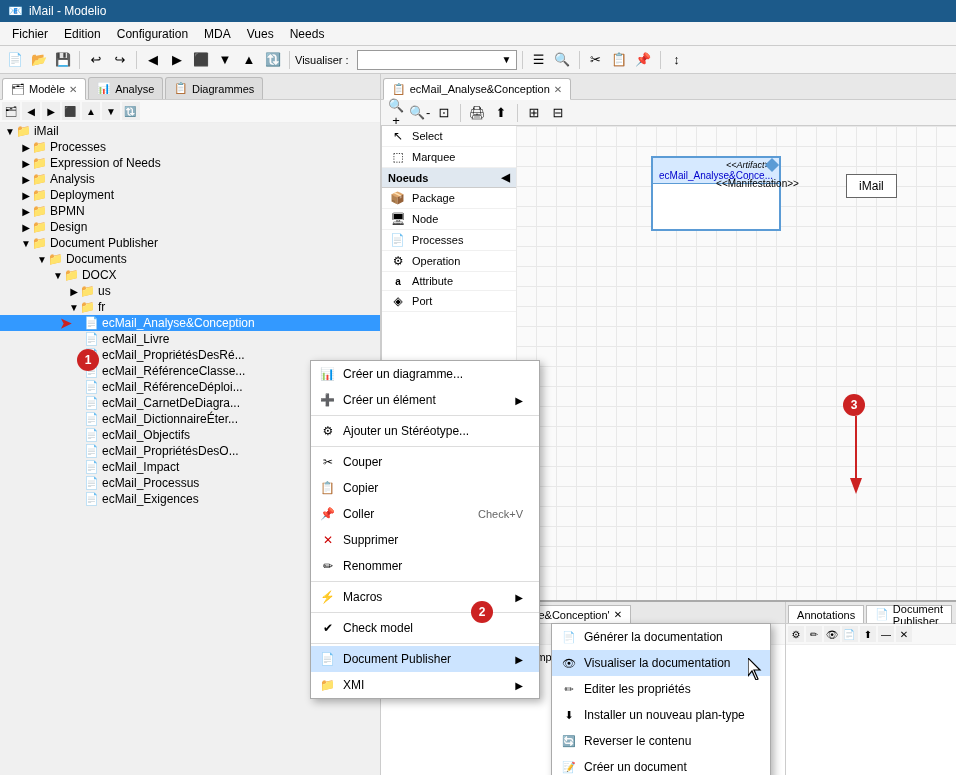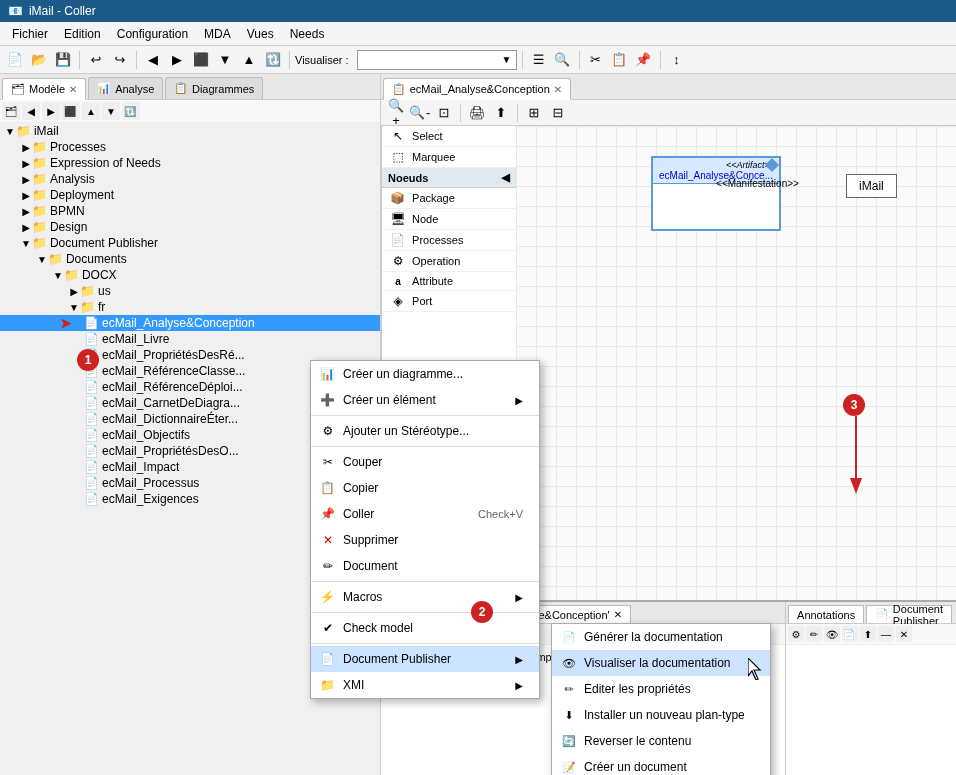--- a/index.html
+++ b/index.html
@@ -90,21 +90,21 @@
     .sub-context-menu-icon { width: 18px; height: 18px; margin-right: 6px; display: flex; align-items: center; justify-content: center; font-size: 11px; flex-shrink: 0; }
 
     .left-panel-content { display: flex; flex: 1; overflow: hidden; }
     .tree-container { flex: 1; overflow: auto; position: relative; }
   </style>
 </head>
 <body>
 
 <div class="title-bar">
   <span style="margin-right:6px;">📧</span>
-  <span>iMail - Coller</span>
+  <span>iMail - Modelio</span>
 </div>
 
 <div class="menu-bar">
   <span class="menu-item">Fichier</span>
   <span class="menu-item">Edition</span>
   <span class="menu-item">Configuration</span>
   <span class="menu-item">MDA</span>
   <span class="menu-item">Vues</span>
   <span class="menu-item">Needs</span>
 </div>
@@ -533,21 +533,21 @@
     <span class="context-menu-icon">📌</span>
     <span>Coller</span>
     <span class="context-menu-shortcut">Check+V</span>
   </div>
   <div class="context-menu-item">
     <span class="context-menu-icon" style="color:#cc0000;">✕</span>
     <span>Supprimer</span>
   </div>
   <div class="context-menu-item">
     <span class="context-menu-icon">✏</span>
-    <span>Document</span>
+    <span>Renommer</span>
   </div>
   <div class="context-menu-separator"></div>
   <div class="context-menu-item">
     <span class="context-menu-icon">⚡</span>
     <span>Macros</span>
     <span class="context-menu-arrow">▶</span>
   </div>
   <div class="context-menu-separator"></div>
   <div class="context-menu-item">
     <span class="context-menu-icon">✔</span>

